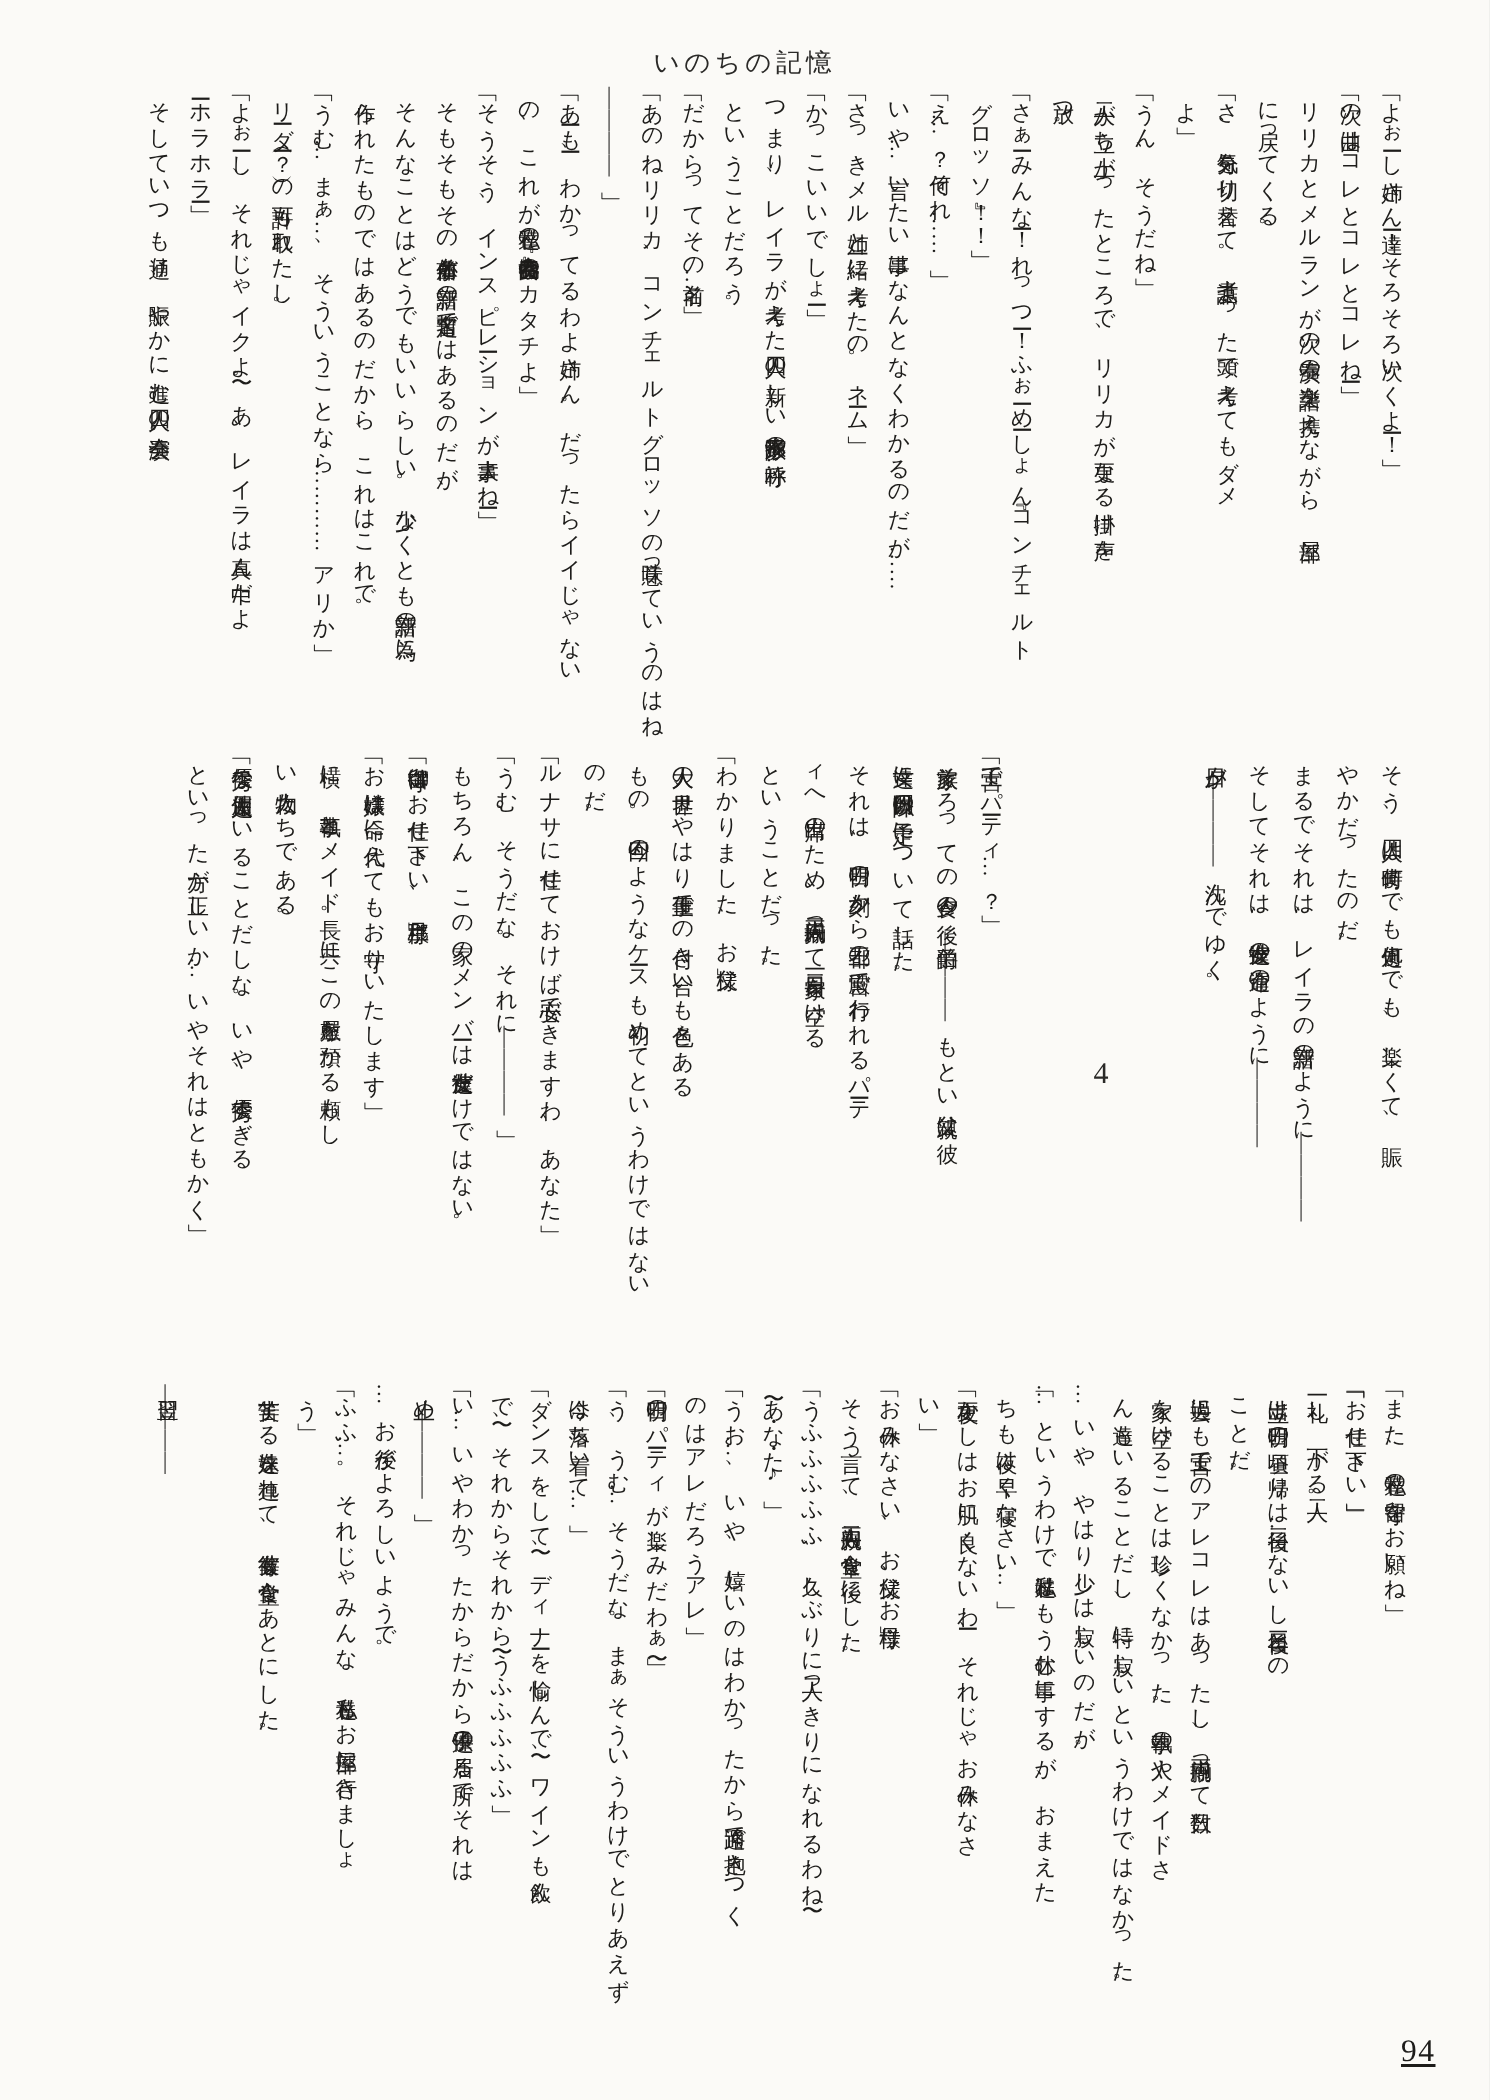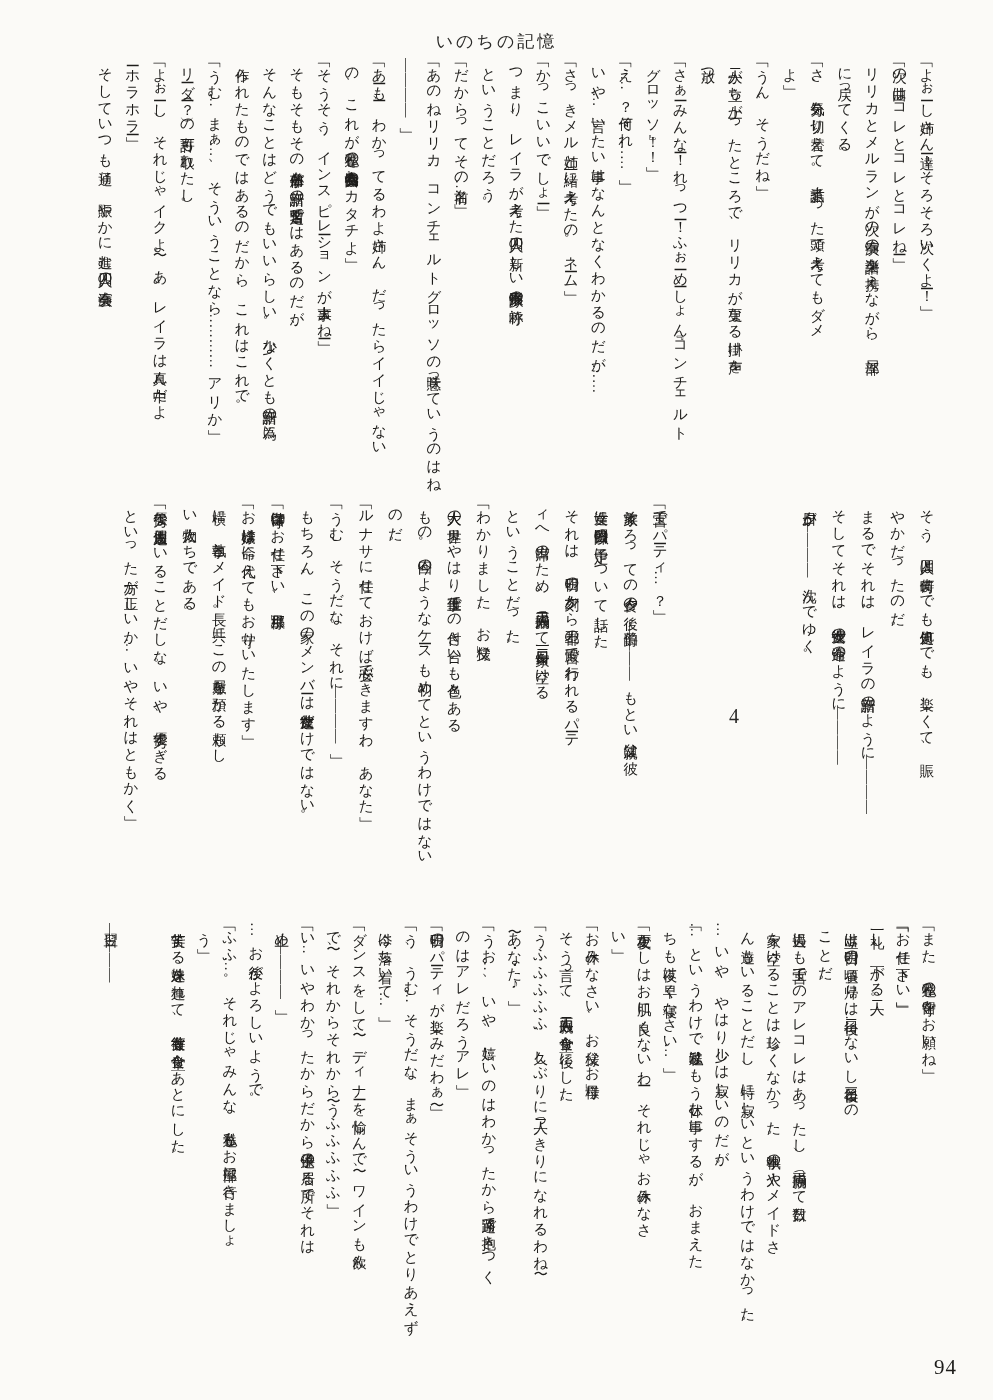--- a/index.html
+++ b/index.html
@@ -43,21 +43,21 @@
   .section-divider{
     width:104px;height:100%;
     display:flex;align-items:center;justify-content:center;
   }
   .section-divider span{
     font-size:20px;color:#2a2927;
   }
   .col-gap{width:38px;height:100%;}
   .page-number{
     position:absolute;right:36px;bottom:20px;
-    font-size:21px;letter-spacing:1px;color:#1d1c1a;
+    font-size:21px;letter-spacing:1px;color:#1d1c1a;text-decoration:underline;
   }
 </style>
 </head>
 <body>
 
 <div class="page">
 
   <div class="header-title">いのちの記憶</div>
 
   <div class="vband" id="band1">

